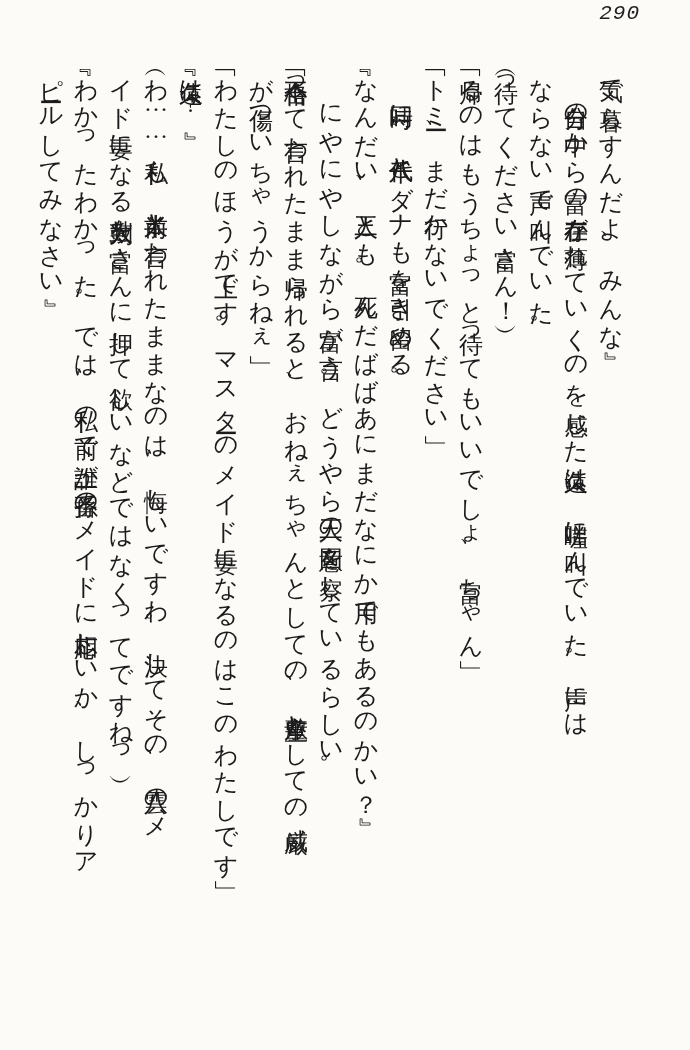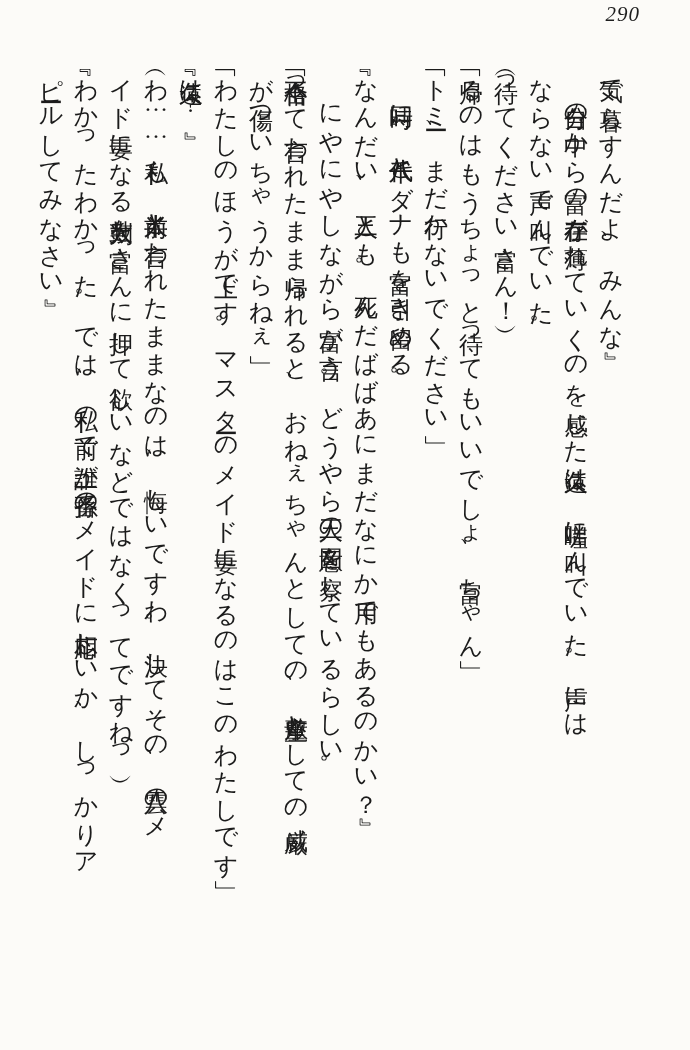--- a/index.html
+++ b/index.html
@@ -15,20 +15,21 @@
     font-family: "Liberation Serif", "DejaVu Serif", serif;
   }
   .page-number {
     position: absolute;
     top: 2px;
     right: 50px;
     font-style: italic;
     font-size: 21px;
     letter-spacing: 1px;
     color: #1e1e1e;
+    font-family: Liberation Mono, monospace;
   }
   .text-area {
     position: absolute;
     top: 62px;
     right: 62px;
     height: 940px;
     writing-mode: vertical-rl;
     text-orientation: upright;
     font-size: 24px;
     line-height: 35px;

